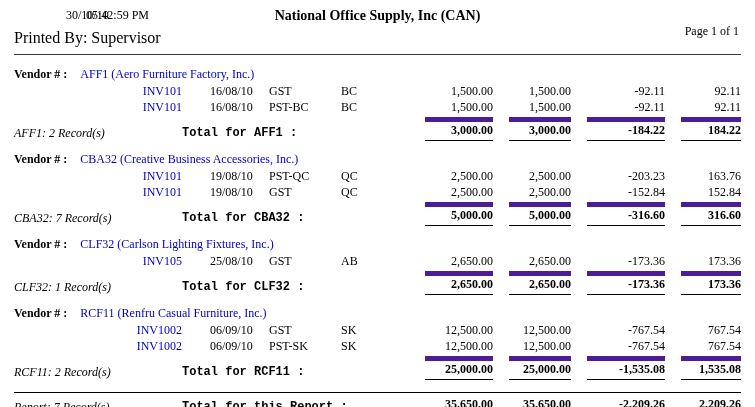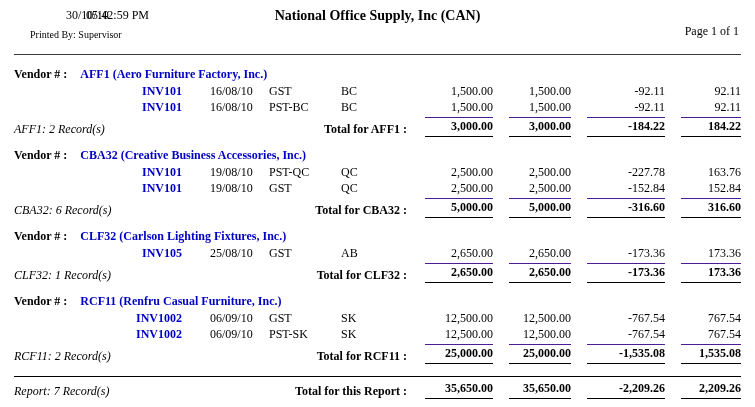--- a/index.html
+++ b/index.html
@@ -12,42 +12,42 @@
   }
   .page { padding: 8px 14px 0 14px; }
 
   
   .hdr-row1 { position: relative; height: 17px; }
   .hdr-date { position: absolute; left: 4px; top: 0; margin-left: 48px; }
   .hdr-time { position: absolute; left: 72px; top: 0; }
   .hdr-company { position: absolute; left: 0; right: 0; top: 0; text-align: center; font-weight: bold; font-size: 14px; }
   .hdr-page { position: absolute; right: 2px; top: 16px; }
   .hdr-row2 { position: relative; height: 24px; }
-  .hdr-printedby { position: absolute; left: 16px; top: 4px; font-size: 10px; }
+  .hdr-printedby { position: absolute; left: 0; top: 4px; font-size: 16px; }
   .hdr-title { position: absolute; left: 0; right: 0; top: 1px; text-align: center; font-weight: bold; font-size: 16px; }
   .hdr-rule { border: none; border-top: 1px solid #3a3a3a; margin: 5px 0 0 0; }
 
   
   table { border-collapse: collapse; table-layout: fixed; width: 727px; margin-top: 6px; }
   th, td { padding: 0; line-height: 15px; vertical-align: bottom; white-space: nowrap; }
   th { font-weight: bold; text-decoration: underline; text-align: left; padding-bottom: 4px; }
   .r { text-align: right; }
   .c2 { padding-left: 28px; }
   .c3 { padding-left: 32px; }
   .c4 { padding-left: 40px; }
-  .blue { color: #0000c4; font-weight: bold; }
+  .blue { color: #0000c4; }
   tr.detail td { padding-top: 1px; }
   tr.vrow td { padding-top: 6px; padding-bottom: 1px; }
   .vlabel { font-weight: bold; }
   .vname { margin-left: 10px; }
   tr.trow td { padding-top: 2px; margin-top: 48px; }
   .rec { font-style: italic; }
-  .tlabel { font-weight: bold; text-align: right; padding-right: 2px; }
+  .tlabel { font-weight: bold; padding-right: 2px; font-family: Liberation Mono, monospace; }
   .seg {
-    border-top: 1px solid #4c1d95; border-bottom: 1px solid #000;
+    border-top: 5px solid #4c1d95; border-bottom: 1px solid #000;
     font-weight: bold; text-align: right;
     margin-left: 16px; padding: 1px 0 2px 0;
   }
   tr.sp td { height: 5px; line-height: 5px; }
   tr.sp2 td { height: 12px; line-height: 12px; }
   tr.rrow td { border-top: 1px solid #000; padding-top: 3px; }
   tr.rrow .seg { border-top: none; border-bottom: 1.5px solid #000; }
 </style>
 </head>
 <body>
@@ -131,35 +131,35 @@
         <span class="vname blue">CBA32 (Creative Business Accessories, Inc.)</span>
       </td>
     </tr>
     <tr class="detail">
       <td class="r"><span class="blue">INV101</span></td>
       <td class="c2">19/08/10</td>
       <td class="c3">PST-QC</td>
       <td class="c4">QC</td>
       <td class="r">2,500.00</td>
       <td class="r">2,500.00</td>
-      <td class="r">-227.78</td>
+      <td class="r">-203.23</td>
       <td class="r">163.76</td>
     </tr>
     <tr class="detail">
       <td class="r"><span class="blue">INV101</span></td>
       <td class="c2">19/08/10</td>
       <td class="c3">GST</td>
       <td class="c4">QC</td>
       <td class="r">2,500.00</td>
       <td class="r">2,500.00</td>
       <td class="r">-152.84</td>
       <td class="r">152.84</td>
     </tr>
     <tr class="trow">
-      <td class="rec">CBA32: 6 Record(s)</td>
+      <td class="rec">CBA32: 7 Record(s)</td>
       <td colspan="3" class="tlabel">Total for CBA32 :</td>
       <td>
             <div class="seg">5,000.00</div>
           </td>
       <td>
             <div class="seg">5,000.00</div>
           </td>
       <td>
             <div class="seg">-316.60</div>
           </td>

